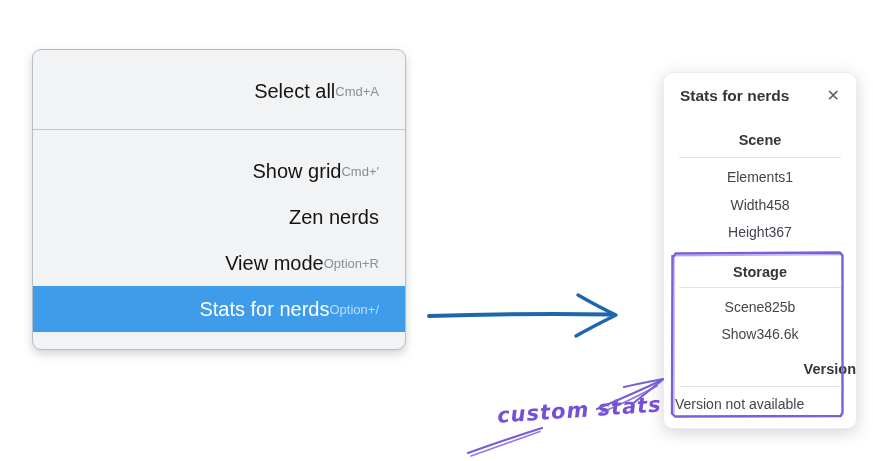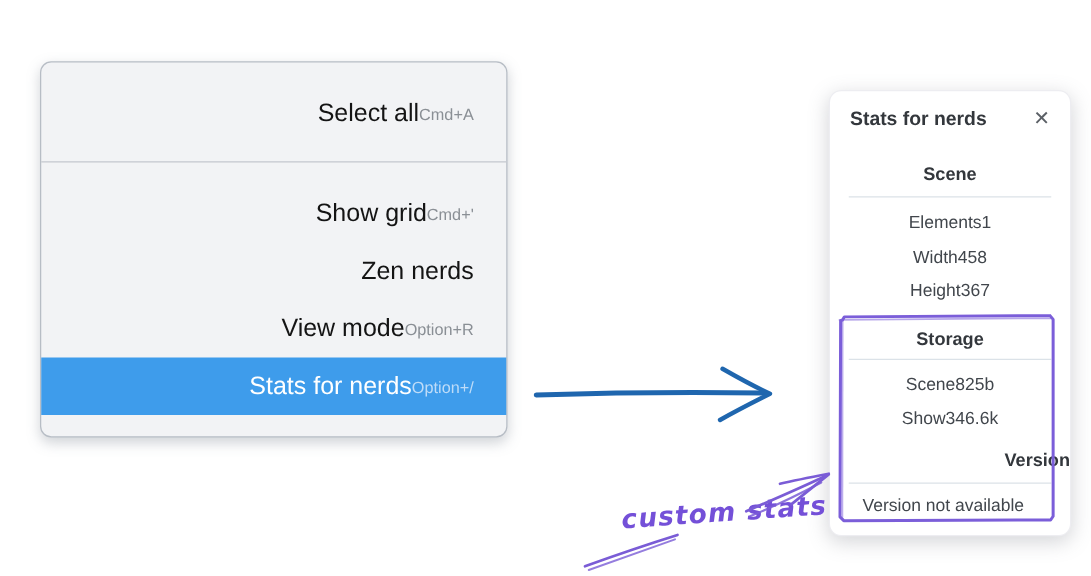--- a/index.html
+++ b/index.html
@@ -53,21 +53,21 @@
   .h-version{margin-top:11px;text-align:right;}
   .section-divider{border:none;border-top:1px solid #dbe2e8;margin:8px 15px 0;}
   .d-tight{margin-top:6px;}
   .stat-rows{margin-top:6px;}
   .stat-row{
     display:flex;justify-content:center;
     padding:0 15px;line-height:27.5px;
   }
   .stat-label{color:#41464c;}
   .stat-value{color:#41464c;text-align:right;}
-  .version-note{padding:0 26px;line-height:27px;margin-top:4px;color:#41464c;}
+  .version-note{padding:0 11px;line-height:27px;margin-top:4px;color:#41464c;}
 
   
   .annotation-text{
     position:absolute;left:497px;top:398px;
     font-family:"DejaVu Sans", sans-serif;
     font-style:italic;font-weight:600;
     font-size:21px;letter-spacing:1px;
     color:#7450d8;transform:rotate(-4deg);
     white-space:nowrap;
   }

